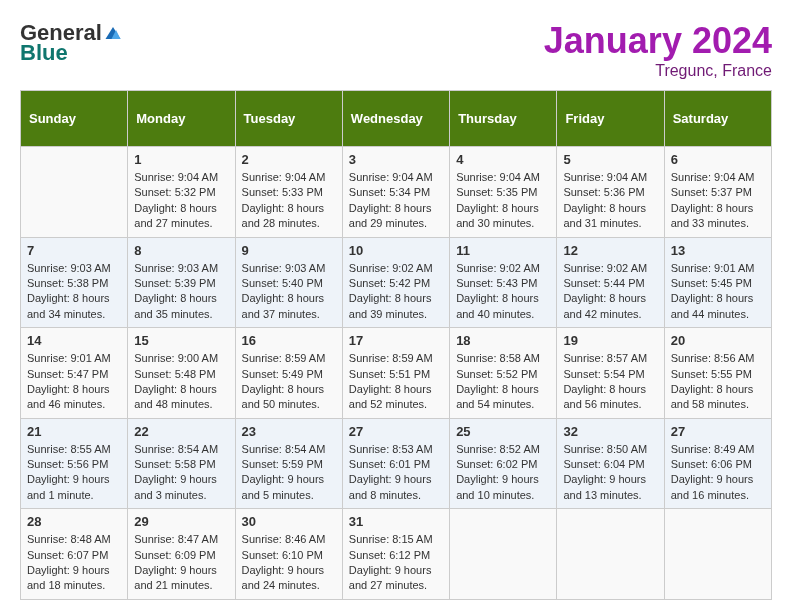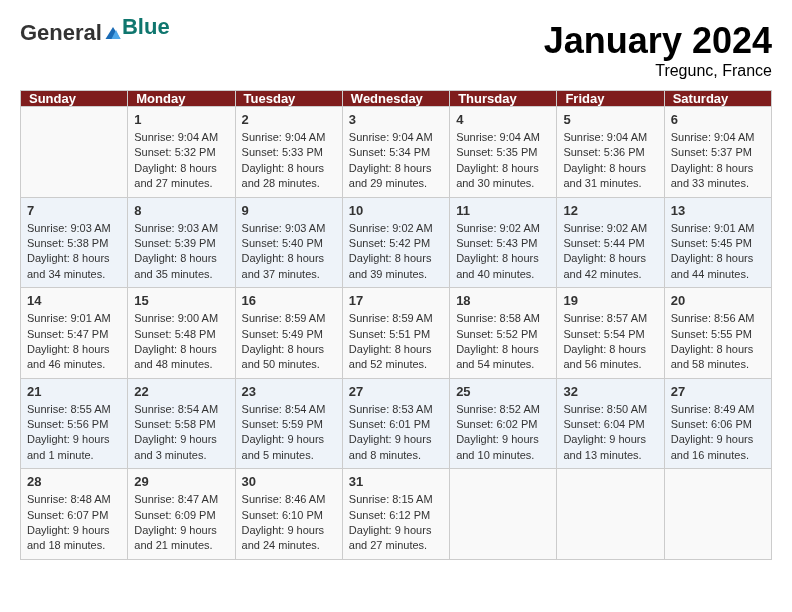--- a/index.html
+++ b/index.html
@@ -11,21 +11,21 @@
       padding: 20px;
     }
     .header {
       display: flex;
       justify-content: space-between;
       align-items: flex-start;
       margin-bottom: 10px;
     }
     .logo {
       display: flex;
-      flex-direction: row;
+      flex-direction: column;
       align-items: flex-start;
     }
     .logo-text {
       display: flex;
       align-items: center;
     }
     .logo-general {
       font-size: 22px;
       font-weight: bold;
       color: #333;
@@ -39,36 +39,36 @@
       width: 18px;
       height: 18px;
       margin-left: 2px;
     }
     .title-block {
       text-align: right;
     }
     .month-title {
       font-size: 36px;
       font-weight: bold;
-      color: #000000;
+      color: #a21caf;
     }
     .location {
       font-size: 16px;
-      color: #000000;
+      color: #701a75;
     }
     .calendar {
       width: 100%;
       border-collapse: collapse;
     }
     .calendar thead th {
-      background-color: #7f1d1d;
+      background-color: #4d7c0f;
       color: white;
       font-size: 13px;
       font-weight: bold;
-      padding: 0 8px;
+      padding: 20px 8px;
       text-align: left;
       border: 1px solid #ccc;
     }
     .calendar tbody td {
       border: 1px solid #ccc;
       vertical-align: top;
       padding: 5px 6px;
       width: calc(100%/7);
       min-height: 80px;
       font-size: 11px;

